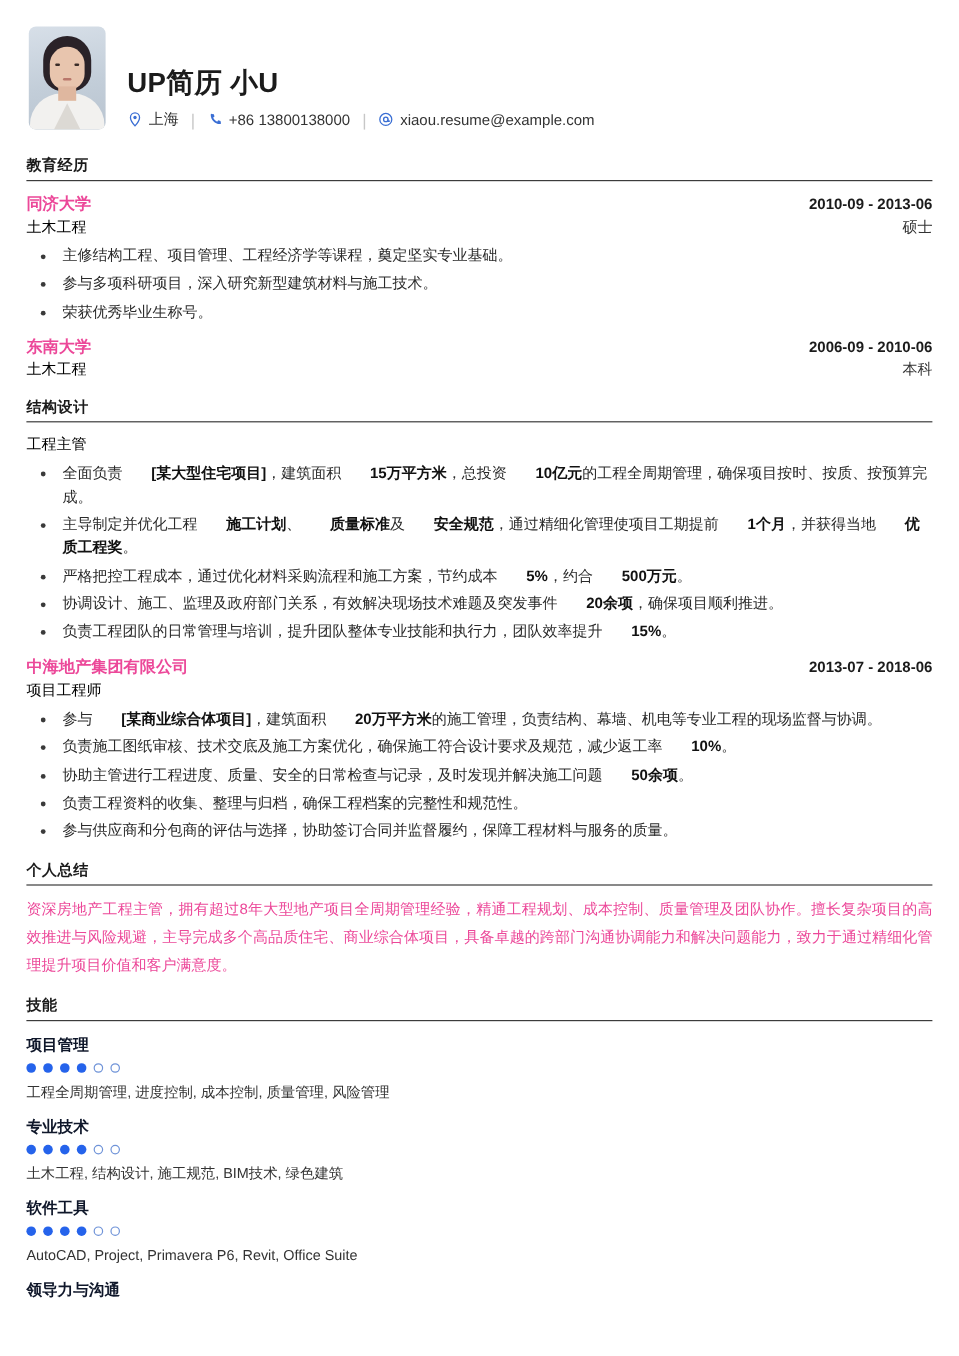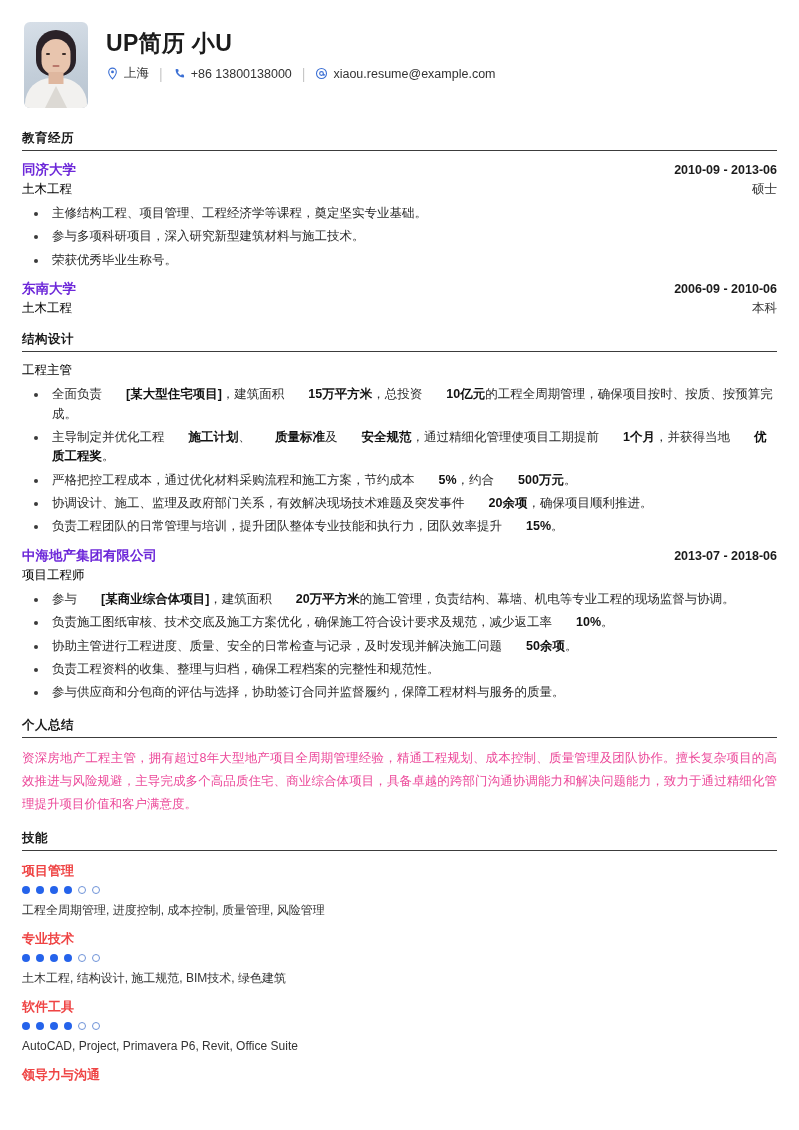--- a/index.html
+++ b/index.html
@@ -7,21 +7,21 @@
     width: 799px;
     background: #ffffff;
     font-family: "Liberation Sans", "DejaVu Sans", sans-serif;
     color: #222222;
   }
   body { width: 799px; min-height: 1130px; overflow: hidden; position: relative; }
 
   .page { width: 799px; padding: 18px 22px 0 22px; }
 
   
-  .header { display: flex; align-items: flex-start; gap: 18px; padding: 4px 0 8px 2px; }
+  .header { display: flex; align-items: flex-end; gap: 18px; padding: 4px 0 8px 2px; }
   .avatar {
     width: 64px; height: 86px; border-radius: 6px; flex: 0 0 auto;
     background: linear-gradient(170deg, #d7dfe8 0%, #c3ced9 55%, #b9c4d0 100%);
     position: relative; overflow: hidden;
   }
   
   .av-hair {
     position: absolute; left: 50%; transform: translateX(-50%);
     top: 8px; width: 40px; height: 46px; border-radius: 20px 20px 16px 16px;
     background: #2a2228;
@@ -55,41 +55,41 @@
 
   
   .section { margin-top: 14px; }
   .section-title {
     font-size: 12.5px; font-weight: 700; color: #1b1b1b;
     padding-bottom: 3px; border-bottom: 1.6px solid #3c3c3c; letter-spacing: .5px;
   }
 
   .entry { margin-top: 10px; }
   .entry-row { display: flex; justify-content: space-between; align-items: baseline; gap: 16px; }
-  .entry-org { font-size: 13.5px; font-weight: 700; color: #6d28d9; }
+  .entry-org { font-size: 13.5px; font-weight: 700; color: #ec4899; }
   .entry-date { font-size: 12.5px; font-weight: 700; color: #1b1b1b; white-space: nowrap; }
   .entry-sub { font-size: 12.5px; color: #000000; margin-top: 2px; }
   .entry-meta { font-size: 12.5px; color: #333; white-space: nowrap; }
 
   ul.bullets { list-style: none; margin-top: 6px; }
   ul.bullets li {
     position: relative; padding-left: 30px; font-size: 12.5px; line-height: 1.55;
     color: #2a2a2a; margin-bottom: 4px;
   }
   ul.bullets li::before {
     content: ""; position: absolute; left: 12px; top: 8px;
     width: 4px; height: 4px; border-radius: 50%; background: #3a3a3a;
   }
   ul.bullets li b { font-weight: 700; color: #111; padding-left: 24px; }
 
   .summary { font-size: 12.5px; line-height: 1.85; color: #ec4899; margin-top: 9px; text-align: justify; }
 
   
   .skill { margin-top: 11px; }
-  .skill-name { font-size: 13px; font-weight: 700; color: #ef4444; }
+  .skill-name { font-size: 13px; font-weight: 700; color: #0f172a; }
   .dots { display: flex; gap: 6px; margin-top: 6px; }
   .dot { width: 8px; height: 8px; border-radius: 50%; box-sizing: border-box; }
   .dot.on { background: #2563eb; }
   .dot.off { background: #ffffff; border: 1.2px solid #6f93d8; }
   .skill-items { font-size: 12px; color: #333; margin-top: 7px; line-height: 1.5; }
 </style>
 </head>
 <body>
 
 <div class="page">

